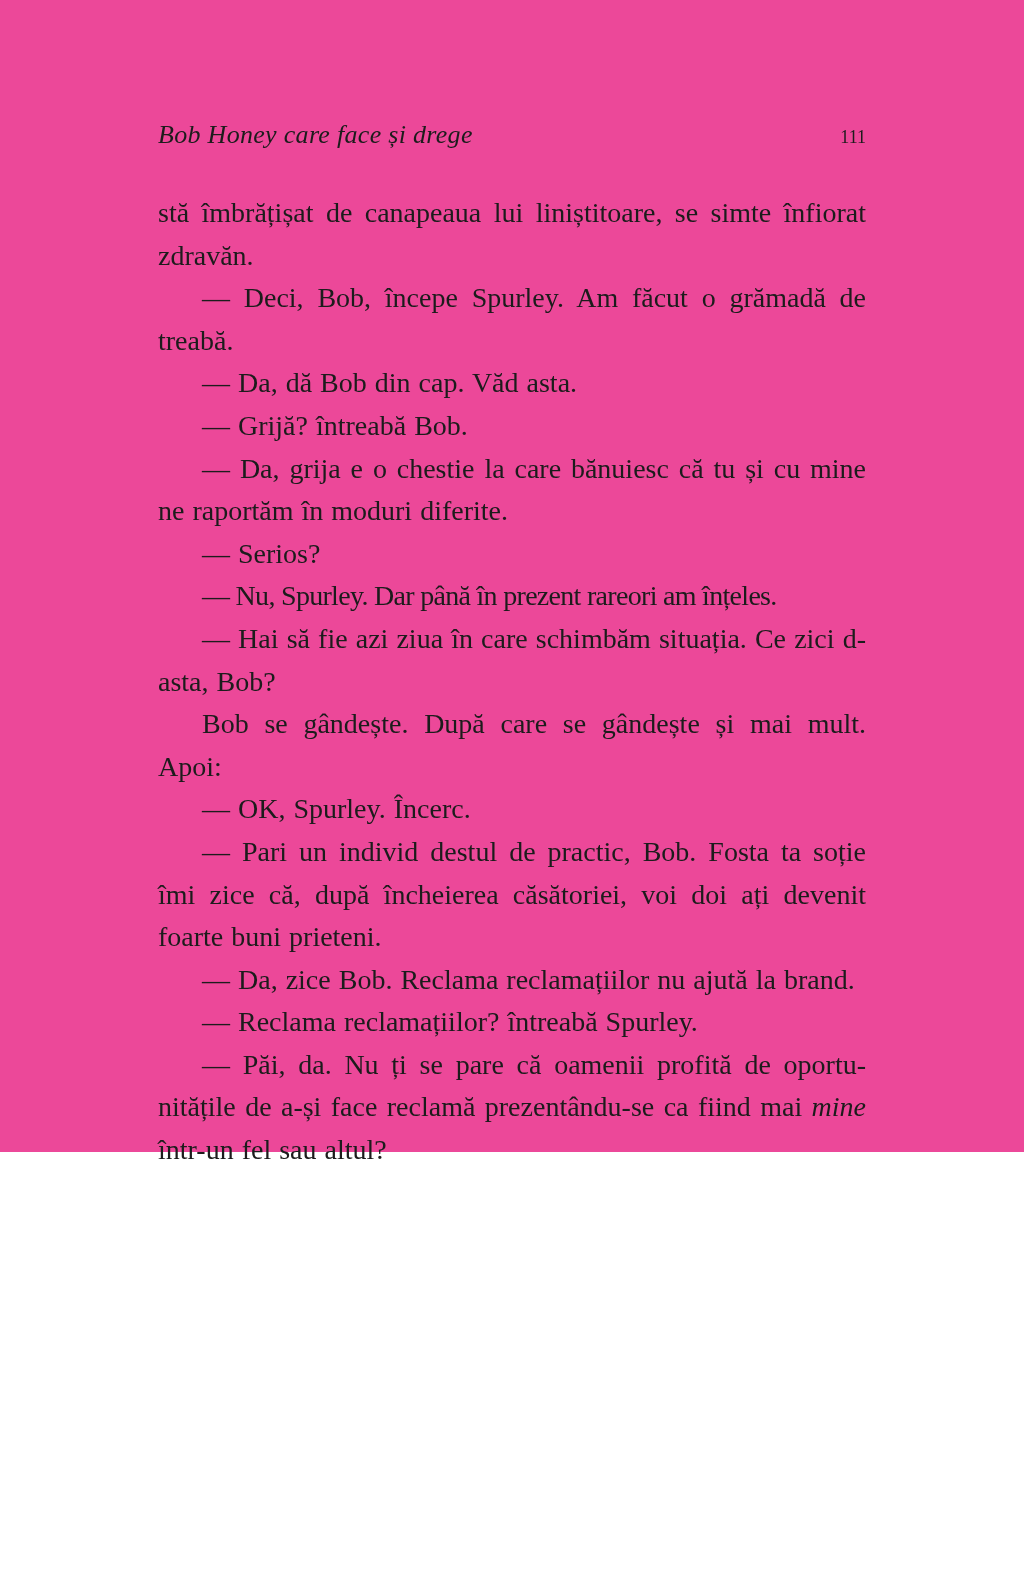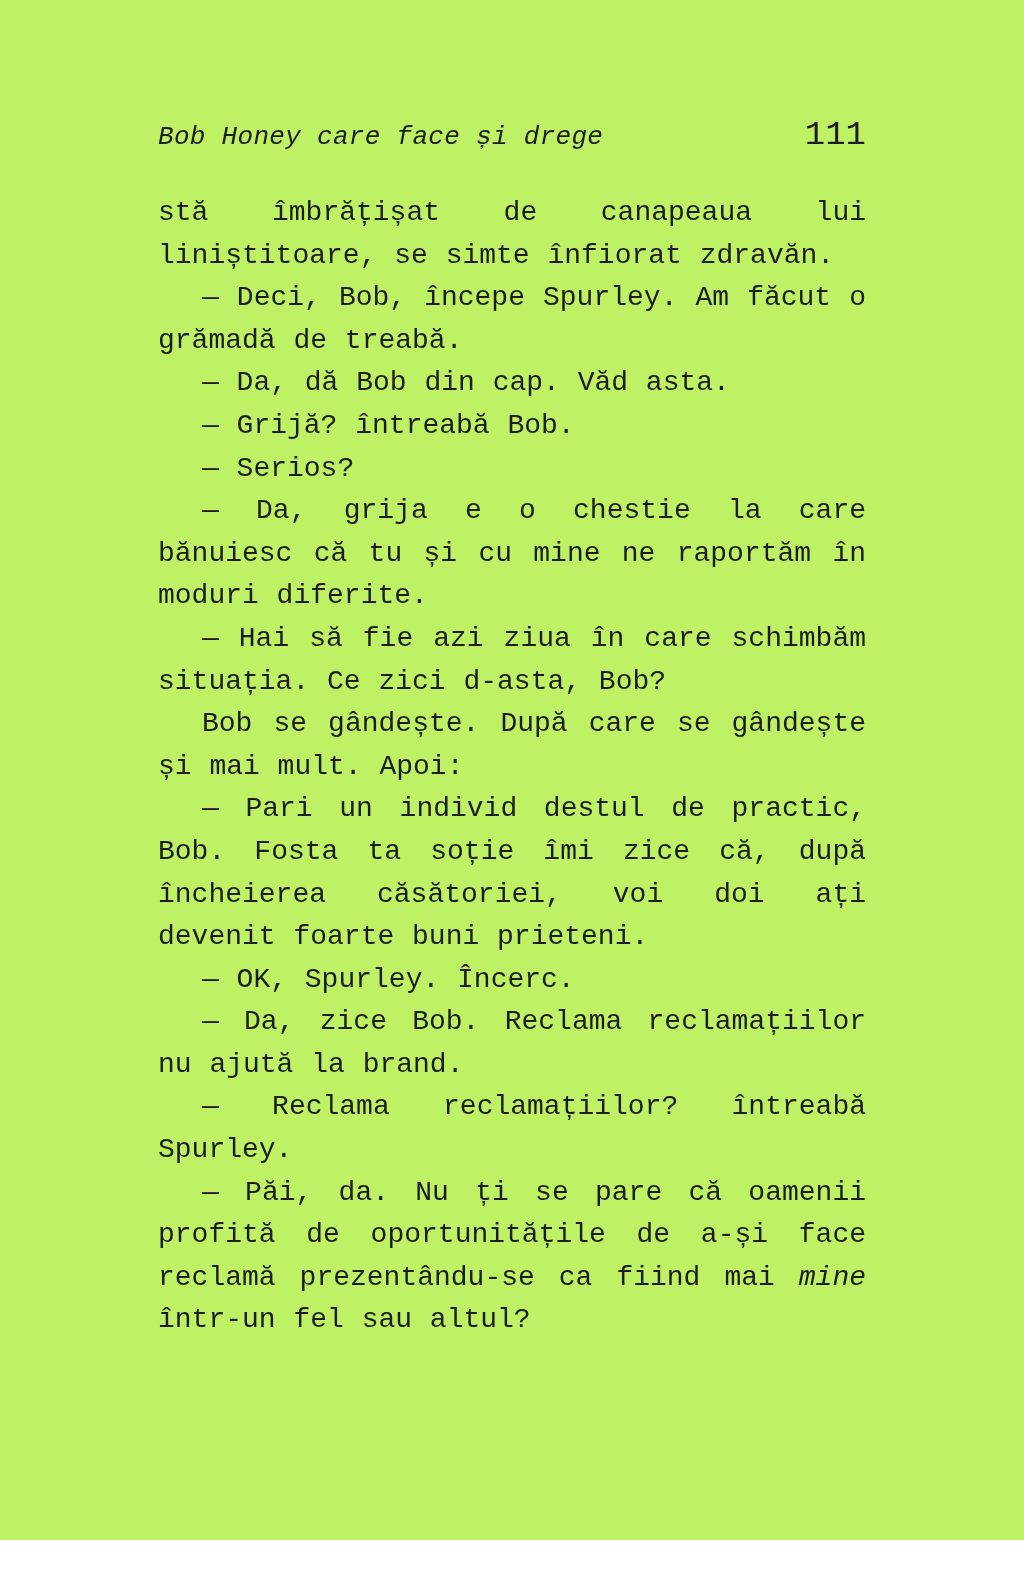--- a/index.html
+++ b/index.html
@@ -10,40 +10,39 @@
     width: 1024px;
     height: 1575px;
     background: #ffffff;
     overflow: hidden;
     font-family: "Liberation Serif", "DejaVu Serif", serif;
     color: #1c1c1c;
   }
   .page {
     box-sizing: border-box;
     width: 1024px;
-    height: 1540px;
+    height: 1152px;
     padding: 120px 158px 0 158px;
-    background: #bef264;
-    font-family: Liberation Mono, monospace;
+    background: #ec4899;
   }
   .running-header {
     display: flex;
     justify-content: space-between;
     align-items: baseline;
     font-size: 26px;
     line-height: 30px;
     margin-bottom: 40px;
   }
   .running-header .book-title {
     font-style: italic;
     letter-spacing: 0.3px;
   }
   .running-header .folio {
     font-style: normal;
-    font-size: 34px;
+    font-size: 18px;
   }
   .page-body p.para {
     margin: 0;
     font-size: 28px;
     line-height: 42.6px;
     text-align: justify;
     text-indent: 0;
     word-spacing: 1px;
   }
   .page-body p.para.indent {
@@ -63,23 +62,24 @@
 <div class="page">
   <div class="running-header">
     <span class="book-title">Bob Honey care face și drege</span>
     <span class="folio">111</span>
   </div>
   <div class="page-body">
       <p class="para"><span>stă îmbrățișat de canapeaua lui liniștitoare, se simte înfiorat zdravăn.</span></p>
       <p class="para indent"><span>— Deci, Bob, începe Spurley. Am făcut o grămadă de treabă.</span></p>
       <p class="para indent"><span>— Da, dă Bob din cap. Văd asta.</span></p>
       <p class="para indent"><span>— Grijă? întreabă Bob.</span></p>
+      <p class="para indent"><span>— Da, grija e o chestie la care bănuiesc că tu și cu mine ne raportăm în moduri diferite.</span></p>
       <p class="para indent"><span>— Serios?</span></p>
-      <p class="para indent"><span>— Da, grija e o chestie la care bănuiesc că tu și cu mine ne raportăm în moduri diferite.</span></p>
+      <p class="para indent condensed"><span>— Nu, Spurley. Dar până în prezent rareori am înțeles.</span></p>
       <p class="para indent"><span>— Hai să fie azi ziua în care schimbăm situația. Ce zici d-asta, Bob?</span></p>
       <p class="para indent"><span>Bob se gândește. După care se gândește și mai mult. Apoi:</span></p>
+      <p class="para indent"><span>— OK, Spurley. Încerc.</span></p>
       <p class="para indent"><span>— Pari un individ destul de practic, Bob. Fosta ta soție îmi zice că, după încheierea căsătoriei, voi doi ați devenit foarte buni prieteni.</span></p>
-      <p class="para indent"><span>— OK, Spurley. Încerc.</span></p>
       <p class="para indent"><span>— Da, zice Bob. Reclama reclamațiilor nu ajută la brand.</span></p>
       <p class="para indent"><span>— Reclama reclamațiilor? întreabă Spurley.</span></p>
       <p class="para indent"><span>— Păi, da. Nu ți se pare că oamenii profită de oportu­nitățile de a-și face reclamă prezentându-se ca fiind mai </span><span class="it">mine</span><span> într-un fel sau altul?</span></p>
     </div>
 </div>
 
 </body></html>

